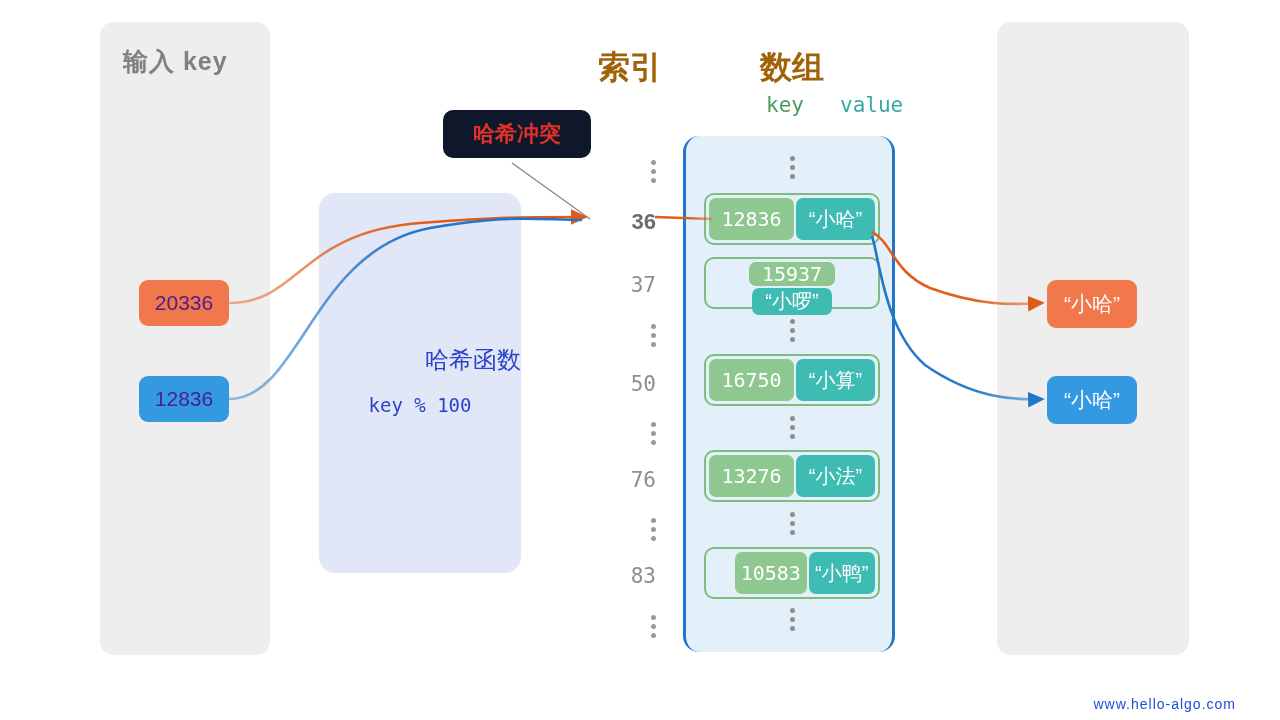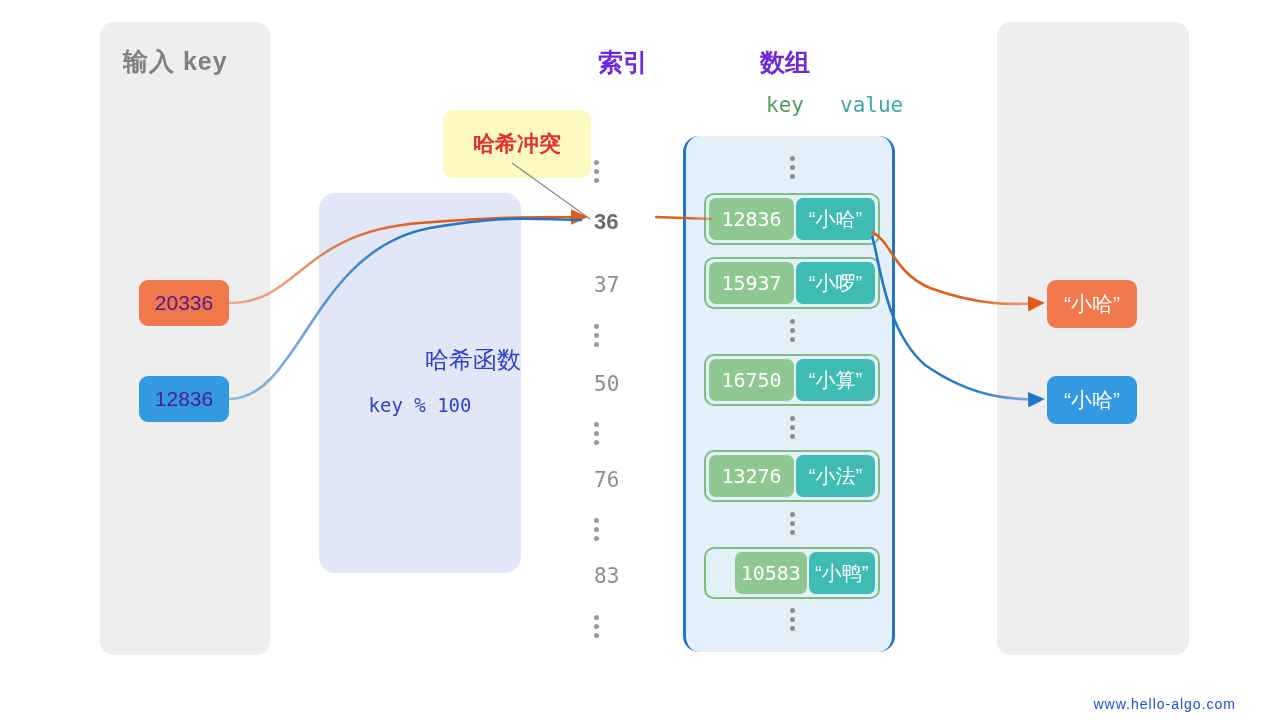--- a/index.html
+++ b/index.html
@@ -35,22 +35,22 @@
   }
   #panel-input  { left: 100px; top: 22px; width: 170px; height: 633px; }
   #panel-output { left: 997px; top: 22px; width: 192px; height: 633px; }
   #title-input  { left: 123px; top: 45px; }
   #title-output { left: 1016px; top: 45px; font-family: "DejaVu Sans Mono", monospace; }
 
   
   .col-head {
     position: absolute;
     font-weight: bold;
-    font-size: 25px;
-    color: #6d28d9;
+    font-size: 32px;
+    color: #a16207;
     white-space: nowrap;
   }
   #head-index { left: 598px; top: 46px; }
   #head-array { left: 760px; top: 46px; }
 
   .kv-head {
     position: absolute;
     top: 93px;
     font-family: "DejaVu Sans Mono", monospace;
     font-size: 21px;
@@ -112,41 +112,41 @@
     font-size: 21px;
     width: 90px; height: 48px;
   }
   #out-1 { left: 1047px; top: 280px; background: #f0784a; }
   #out-2 { left: 1047px; top: 376px; background: #3399e0; }
 
   
   #collision-badge {
     position: absolute;
     left: 443px; top: 110px;
-    width: 148px; height: 68px;
-    background: #fef9c3;
+    width: 148px; height: 48px;
+    background: #0f172a;
     border-radius: 10px;
     display: flex;
     align-items: center;
     justify-content: center;
     color: #e2302a;
     font-weight: bold;
     font-size: 22px;
   }
 
   
   #index-col {
     position: absolute;
     left: 594px; top: 140px;
     width: 62px; height: 512px;
   }
   .idx-row {
     position: absolute;
     left: 0; width: 62px;
-    text-align: left;
+    text-align: right;
     color: #8d8d8d;
     font-family: "DejaVu Sans Mono", monospace;
     font-size: 21px;
     height: 24px; line-height: 24px;
   }
   .idx-row.hl {
     color: #6b6b6b;
     font-weight: bold;
     font-size: 22px;
     font-family: "Liberation Sans", sans-serif;
@@ -276,21 +276,21 @@
   <div id="array-box">
       <div class="arr-dots" style="top: 20px;"><span class="vdots"><i></i><i></i><i></i></span></div>
       <div class="arr-dots" style="top: 183px;"><span class="vdots"><i></i><i></i><i></i></span></div>
       <div class="arr-dots" style="top: 280px;"><span class="vdots"><i></i><i></i><i></i></span></div>
       <div class="arr-dots" style="top: 376px;"><span class="vdots"><i></i><i></i><i></i></span></div>
       <div class="arr-dots" style="top: 472px;"><span class="vdots"><i></i><i></i><i></i></span></div>
       <div class="bucket" style="top: 57px;">
         <div class="cell-key">12836</div>
         <div class="cell-val">“小哈”</div>
       </div>
-      <div class="bucket" style="top: 121px;">
+      <div class="bucket" style="top: 121px; flex-direction: column;">
         <div class="cell-key">15937</div>
         <div class="cell-val">“小啰”</div>
       </div>
       <div class="bucket" style="top: 218px;">
         <div class="cell-key">16750</div>
         <div class="cell-val">“小算”</div>
       </div>
       <div class="bucket" style="top: 314px;">
         <div class="cell-key">13276</div>
         <div class="cell-val">“小法”</div>

